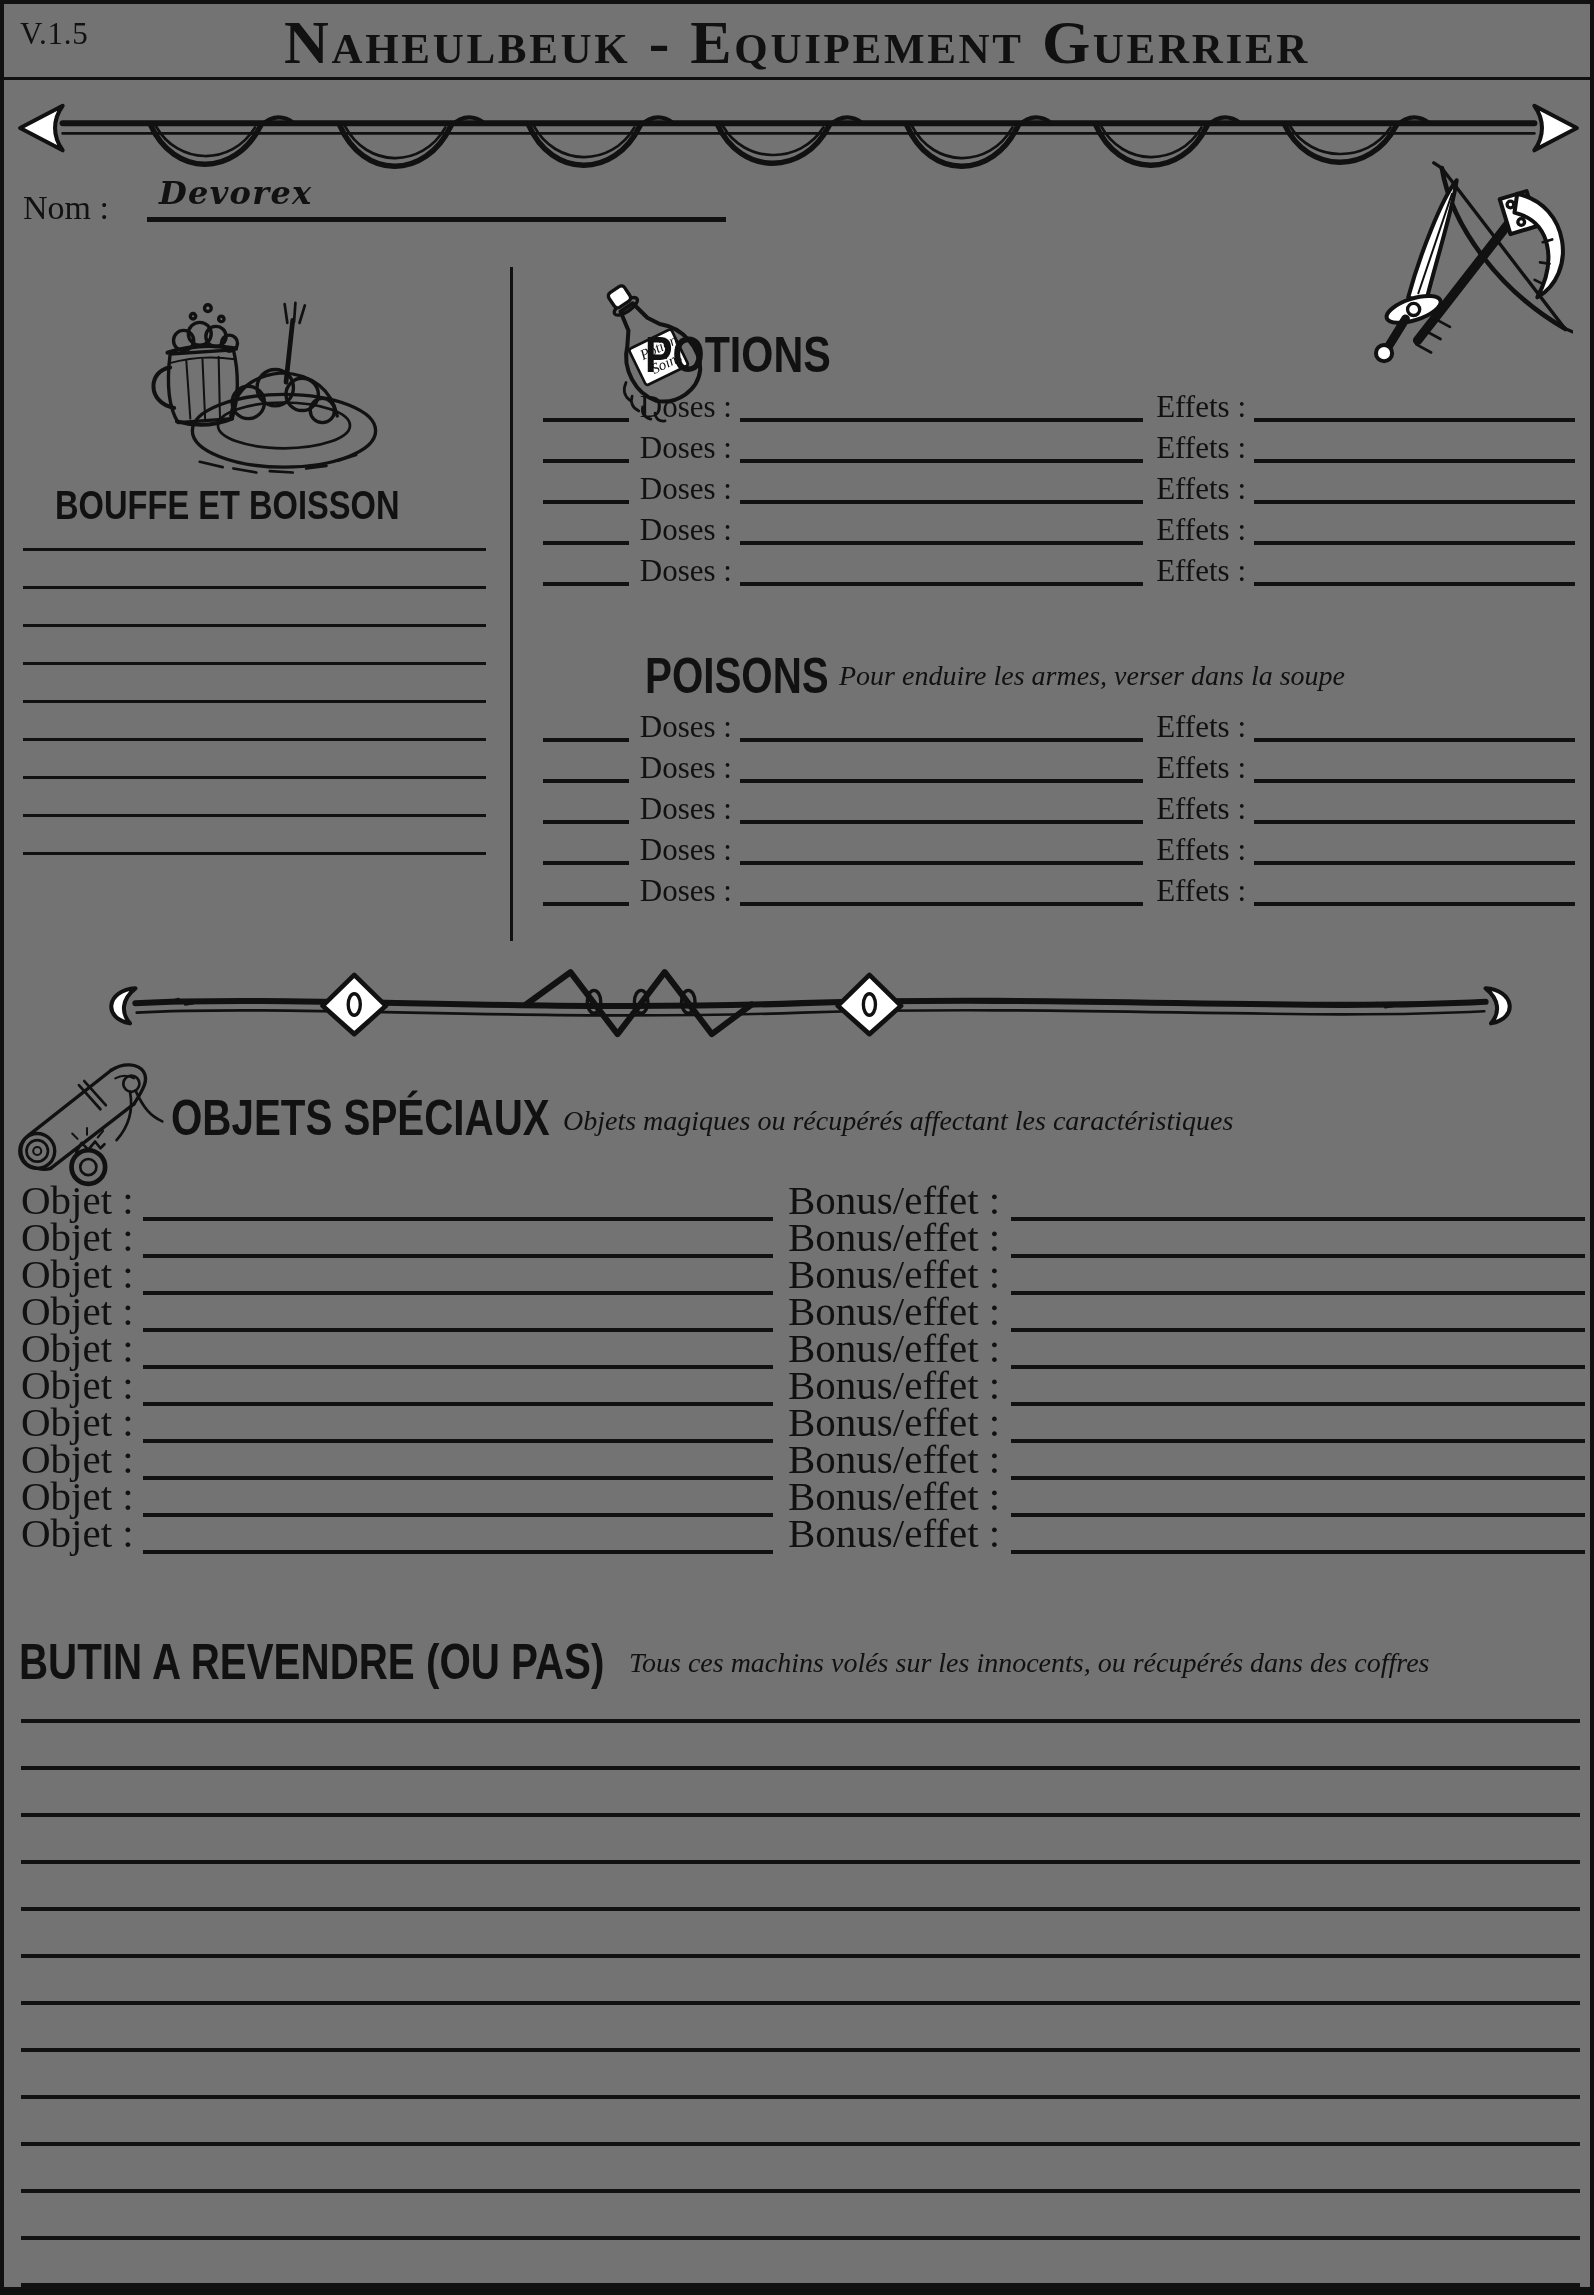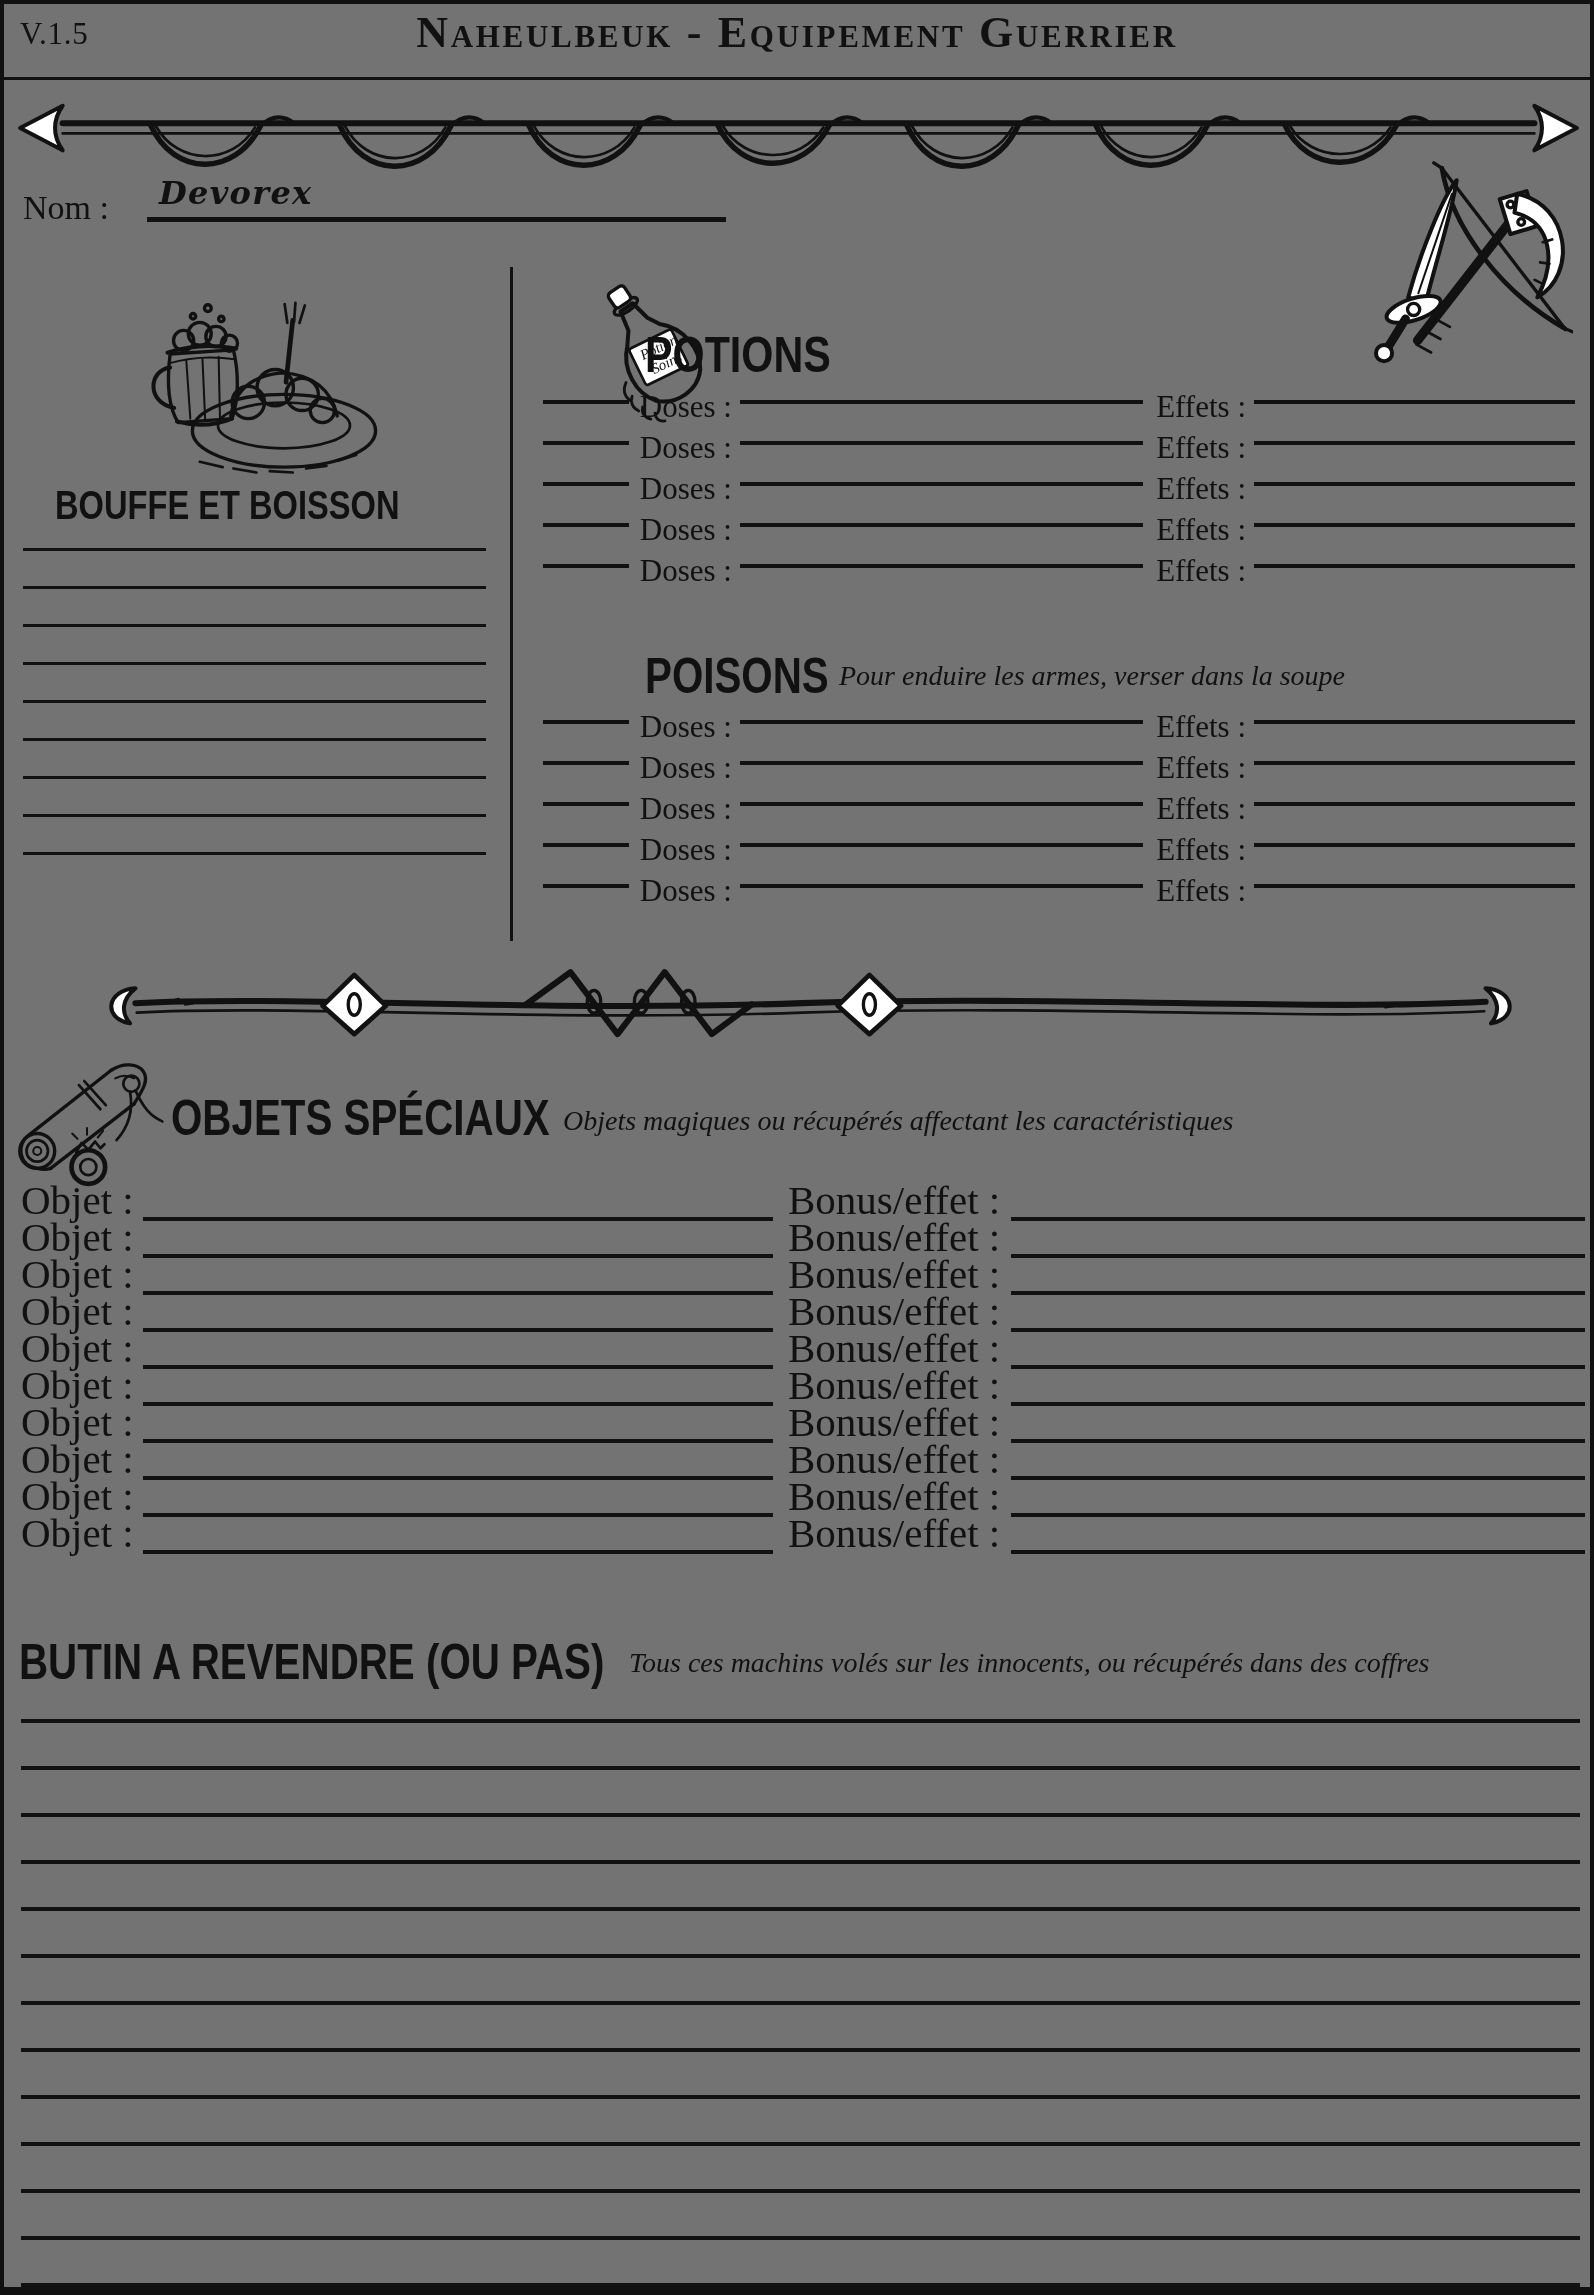--- a/index.html
+++ b/index.html
@@ -12,21 +12,21 @@
     border-bottom-width:8px;
     font-family:"Liberation Serif", serif;
     color:#111;
     overflow:hidden;
   }
   .abs{position:absolute;}
   
   #version{left:16px;top:12px;font-size:31px;letter-spacing:0.7px;}
   #title{
     left:0;right:0;top:2.7px;margin:0;text-align:center;
-    font-size:44px;font-weight:700;font-variant:small-caps;letter-spacing:2.7px;
+    font-size:62px;font-weight:700;font-variant:small-caps;letter-spacing:2.7px;
     font-family:"Liberation Serif", serif;white-space:nowrap;
   }
   #title-rule{left:0;top:73px;width:100%;height:2.7px;background:#111;}
   #spear-divider{left:8px;top:78px;width:1573px;height:92px;}
   
   #nom-label{left:19px;top:185px;font-size:34px;}
   #nom-value{
     left:155px;top:170px;font-size:32px;font-weight:700;font-style:italic;
     font-family:"DejaVu Serif", serif;letter-spacing:1.3px;
   }
@@ -44,21 +44,21 @@
   #bouffe-lines{left:19px;top:509px;width:463px;}
   .bouffe-line{height:35px;border-bottom:3.4px solid #111;}
   #col-divider{left:506px;top:263px;width:3.4px;height:674px;background:#111;}
   
   #potion-icon{left:547px;top:264px;width:202px;height:160px;}
   #potions-title{left:641px;top:322px;font-size:43px;}
   #potions-rows{left:539px;top:377px;width:1032px;}
   #poisons-title{left:641px;top:644px;font-size:42px;}
   #poisons-sub{left:835px;top:656px;}
   #poisons-rows{left:539px;top:697px;width:1032px;}
-  .dose-row{display:flex;align-items:center;height:41px;}
+  .dose-row{display:flex;align-items:flex-end;height:41px;}
   .dose-row .stub{width:86px;border-bottom:4px solid #111;}
   .dose-row .lbl{align-self:flex-end;font-size:31px;line-height:1;padding-bottom:0px;white-space:nowrap;}
   .dose-row .lbl.doses{margin:0 8px 0 10.8px;}
   .dose-row .lbl.effets{margin:0 8px 0 13.5px;}
   .dose-row .line{border-bottom:4px solid #111;}
   .dose-row .line.grow{flex:1;}
   .dose-row .line.tail{width:321px;}
   
   #staff-divider{left:91px;top:960px;width:1431px;height:81px;}
   #scroll-icon{left:5.4px;top:1039px;width:160px;height:150px;}

